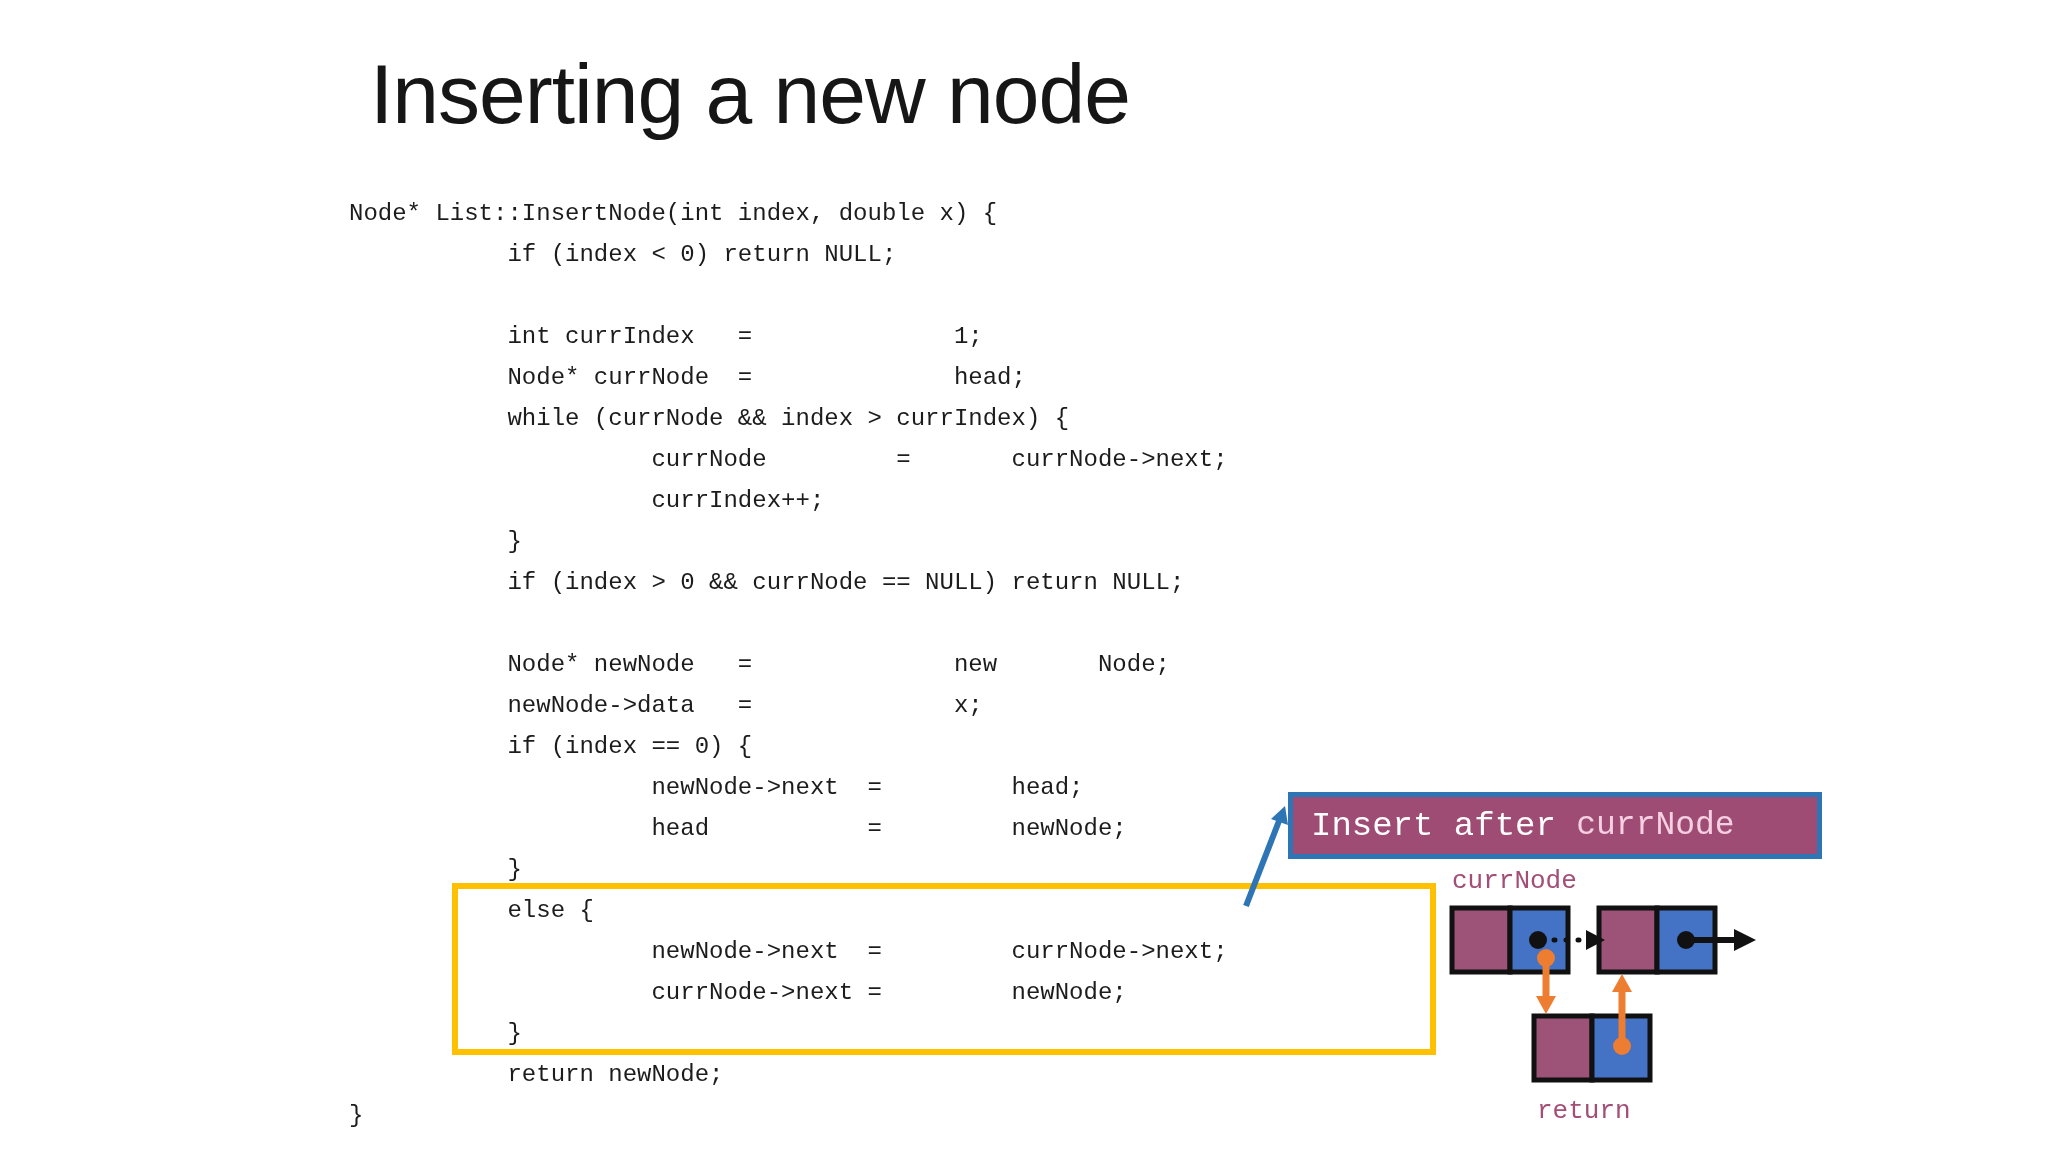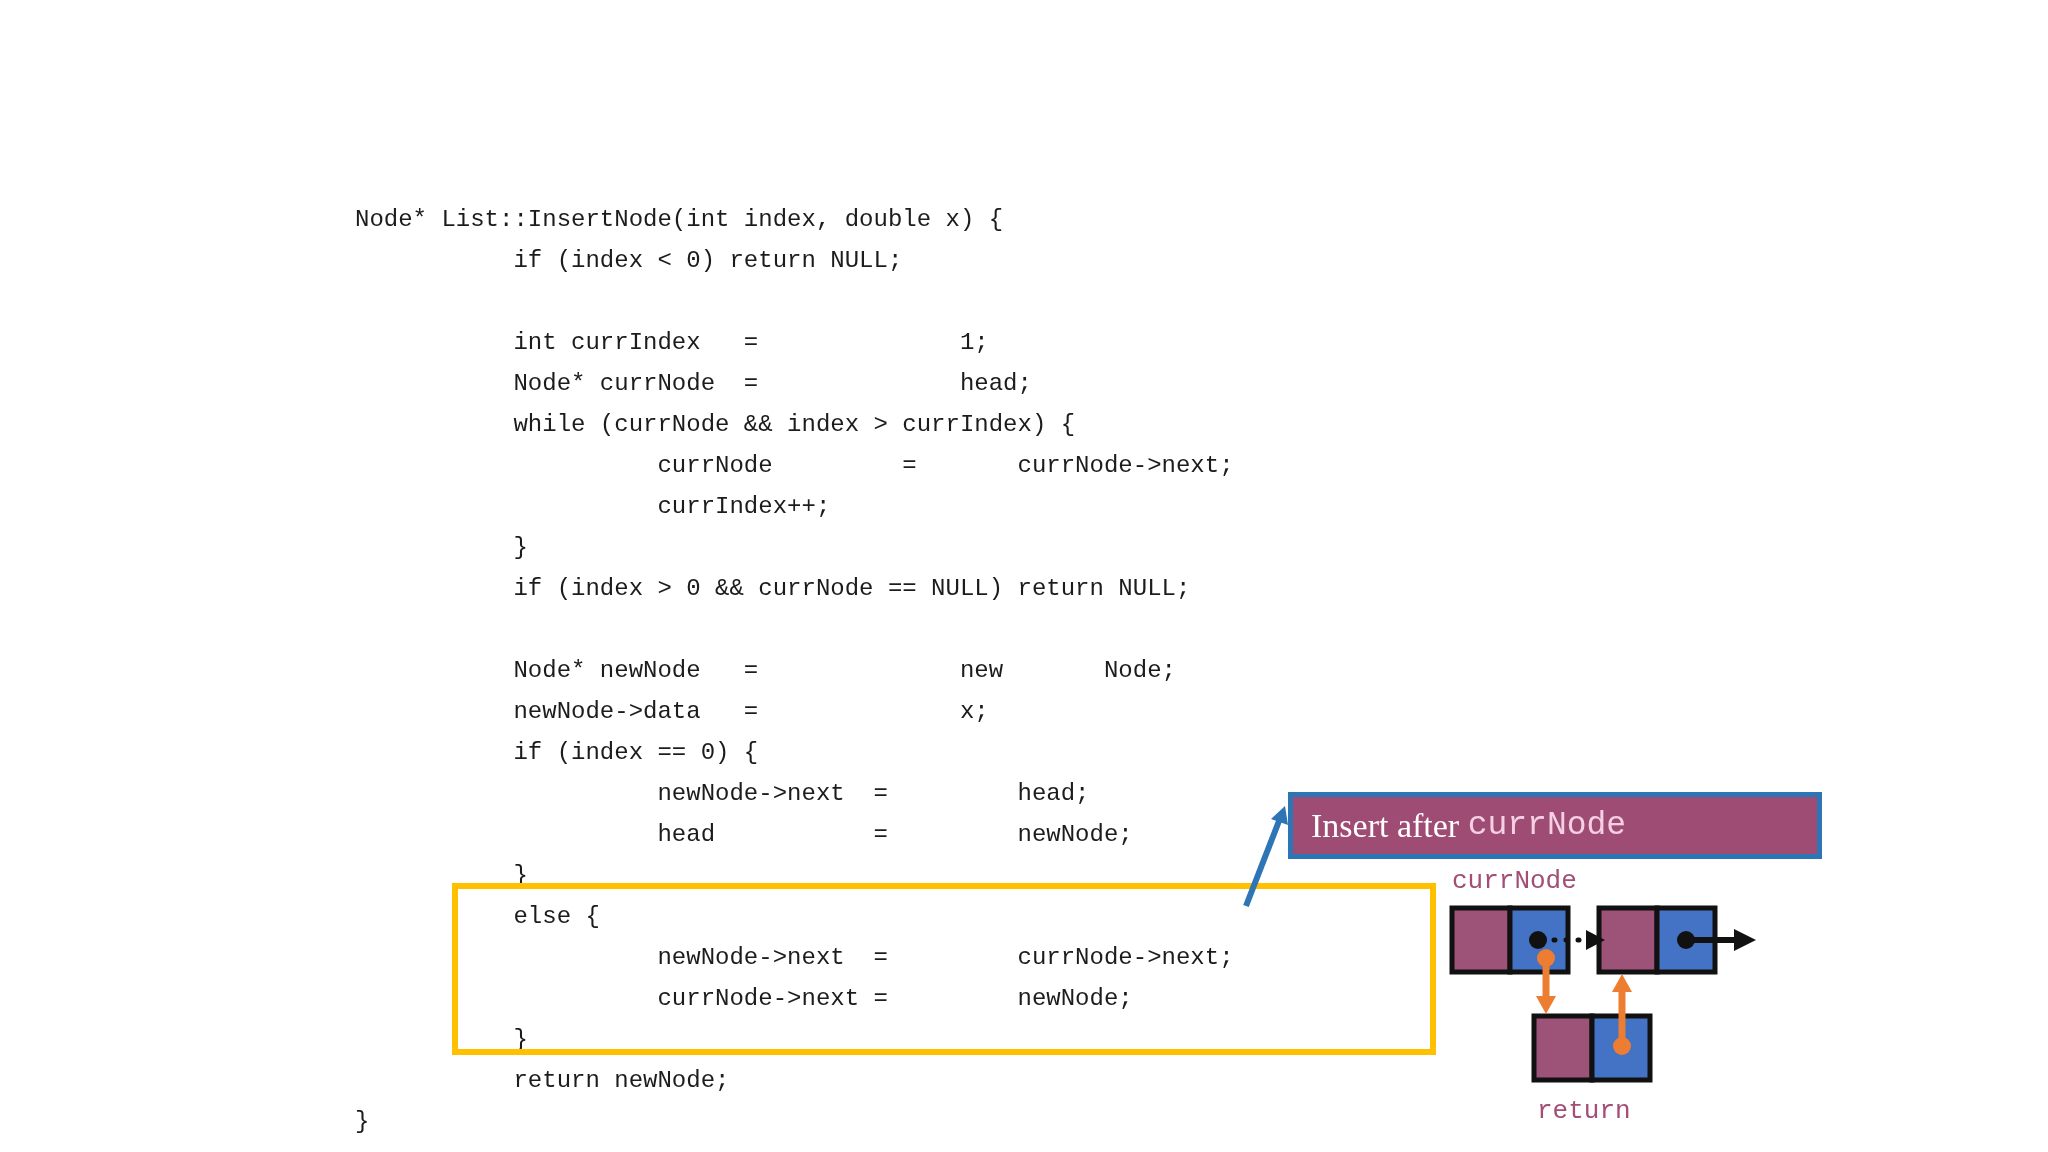--- a/index.html
+++ b/index.html
@@ -3,45 +3,46 @@
 <meta charset="utf-8">
 <style>
   html,body{margin:0;padding:0;background:#ffffff;}
   .slide{position:relative;width:2048px;height:1152px;background:#ffffff;overflow:hidden;
          font-family:"Liberation Sans",sans-serif;}
 
   .title{position:absolute;left:370px;top:44px;margin:0;
          font-family:"Liberation Sans",sans-serif;font-weight:300;
          font-size:84px;line-height:100px;color:#161616;letter-spacing:-1px;}
 
-  .code{position:absolute;left:345px;top:189px;margin:10px;
+  .code{position:absolute;left:345px;top:189px;margin:4px;
         font-family:"Liberation Mono",monospace;
         font-size:24px;line-height:41px;color:#1c1c1c;white-space:pre;}
 
   .highlight-box{position:absolute;left:452px;top:883px;width:984px;height:172px;
                  border:6px solid #FFC000;box-sizing:border-box;background:transparent;}
 
   .callout{position:absolute;left:1288px;top:792px;width:534px;height:67px;
            box-sizing:border-box;border:5px solid #2E75B6;background:#9E4C73;
            display:flex;align-items:center;padding-left:18px;}
-  .callout .txt{font-family:Liberation Serif, serif;font-size:34px;color:#ffffff;white-space:pre;}
+  .callout .txt{font-family:Liberation Mono, monospace;font-size:34px;color:#ffffff;white-space:pre;}
   .callout .code-term{font-family:"Liberation Mono",monospace;font-size:33px;color:#F6D0E2;}
 
   .overlay{position:absolute;left:0;top:0;width:2048px;height:1152px;pointer-events:none;}
 
   .node-label{position:absolute;font-family:"Liberation Mono",monospace;
               font-size:26px;color:#A34E76;white-space:pre;}
   .label-curr{left:1452px;top:866px;}
   .label-new{left:1537px;top:1096px;}
 </style>
 </head>
 <body>
 
 <div class="slide">
 
+  <h1 class="title">Inserting a new node</h1>
 
   <pre class="code">Node* List::InsertNode(int index, double x) {
            if (index &lt; 0) return NULL;
 
            int currIndex   =              1;
            Node* currNode  =              head;
            while (currNode &amp;&amp; index &gt; currIndex) {
                      currNode         =       currNode-&gt;next;
                      currIndex++;
            }

